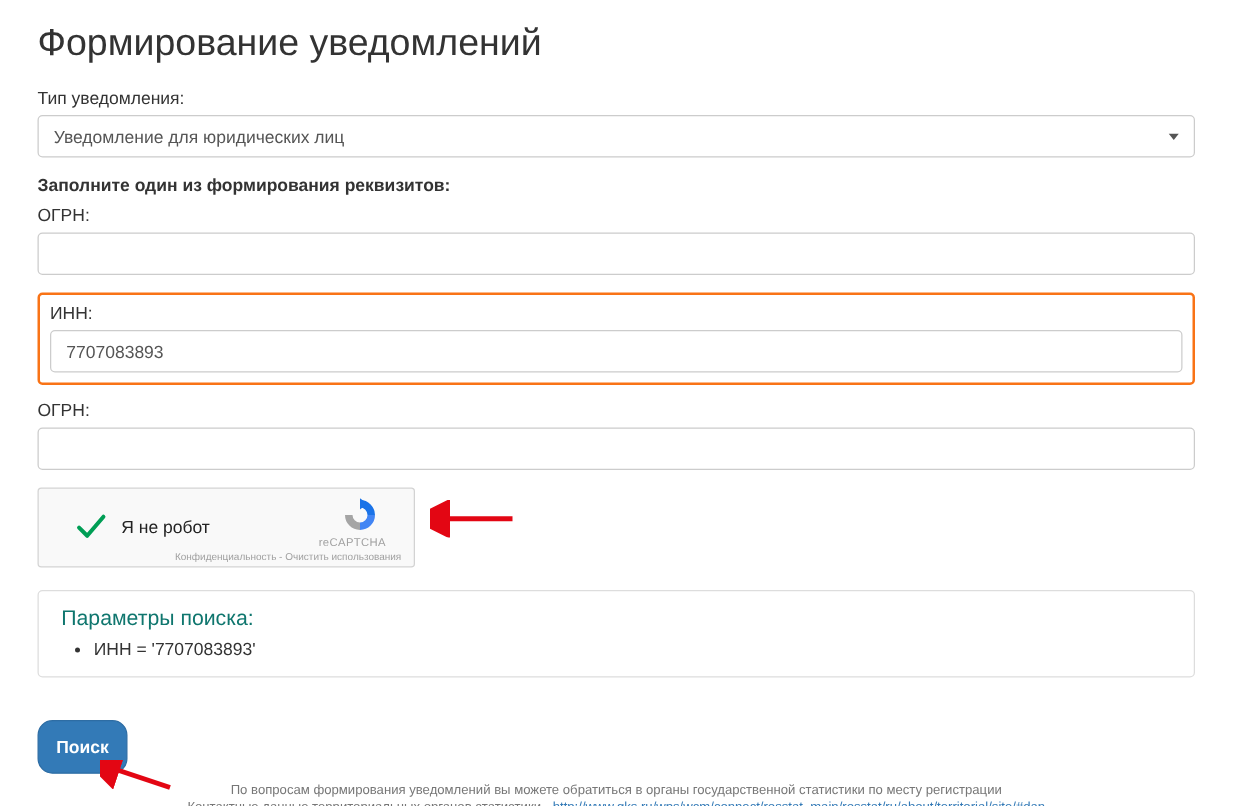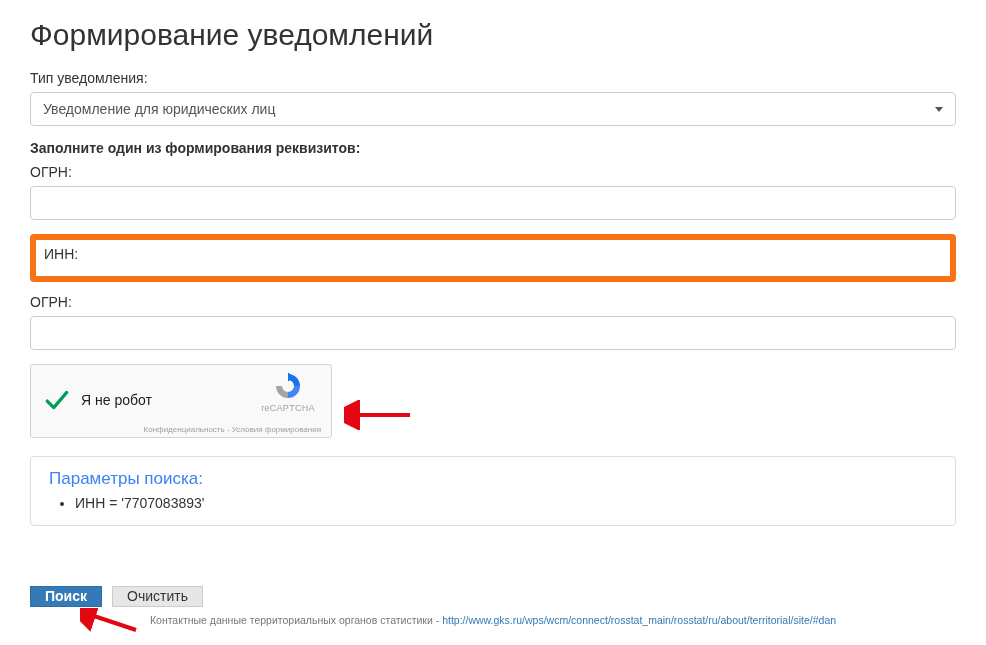--- a/index.html
+++ b/index.html
@@ -45,55 +45,55 @@
     border-left: 4px solid transparent;
     border-right: 4px solid transparent;
     border-top: 5px solid #555;
   }
   .section-heading {
     font-size: 14px;
     font-weight: 700;
     margin-bottom: 8px;
   }
   .highlight-box {
-    border: 6px solid #f97316;
+    border: 2px solid #f97316;
     border-radius: 4px;
     padding: 6px 8px 8px 8px;
     margin-bottom: 12px;
   }
   .highlight-box .label { margin-bottom: 6px; }
   .recaptcha {
     width: 302px;
     border: 1px solid #d3d3d3;
     border-radius: 3px;
     background: #f9f9f9;
     display: flex;
     align-items: center;
-    padding: 10px 10px 2px 12px;
+    padding: 10px 10px 2px 28px;
     position: relative;
-    height: 74px;
+    height: 64px;
     margin-top: 8px;
     margin-bottom: 18px;
   }
   .checkmark {
     width: 28px; height: 28px;
     display: flex; align-items: center; justify-content: center;
     margin-right: 10px;
     margin-top: -10px;
   }
   .rc-label {
     font-size: 14px;
     color: #222;
     margin-top: -10px;
   }
   .rc-logo-area {
     position: absolute;
     right: 10px;
     top: 6px;
-    text-align: center;
+    text-align: left;
     width: 66px;
   }
   .rc-logo {
     width: 30px; height: 30px;
     margin: 0 auto 2px auto;
   }
   .rc-brand {
     font-size: 9px;
     color: #a0a0a0;
     letter-spacing: 0.3px;
@@ -107,40 +107,39 @@
   }
   .panel {
     border: 1px solid #ddd;
     border-radius: 4px;
     padding: 12px 18px 14px 18px;
     margin-bottom: 34px;
   }
   .panel-title {
     font-size: 17px;
     font-weight: 400;
-    color: #3b82f6;
+    color: #0f766e;
     margin-bottom: 6px;
   }
   .panel ul {
     padding-left: 26px;
   }
   .panel li {
     font-size: 14px;
     color: #333;
   }
   .btn-row { display: flex; gap: 10px; }
   .btn {
     display: inline-block;
-    padding: 1px 14px;
-    font-size: 14px;
-    border-radius: 0;
+    padding: 12px 14px;
+    font-size: 14px;
+    border-radius: 12px;
     border: 1px solid transparent;
     cursor: pointer;
     line-height: 1.2;
-    margin-top: 26px;
   }
   .btn-primary {
     background: #337ab7;
     border-color: #2e6da4;
     color: #fff;
     font-weight: 700;
   }
   .btn-default {
     background: #e6e6e6;
     border-color: #ccc;
@@ -178,20 +177,21 @@
 
 <div class="section-heading">Заполните один из формирования реквизитов:</div>
 
 <div class="form-group">
   <div class="label">ОГРН:</div>
   <input type="text" class="text-input" value="" style="">
 </div>
 
 <div class="highlight-box">
   <div class="label">ИНН:</div>
+  <input type="text" class="text-input" value="7707083893" style="">
 </div>
 
 <div class="form-group">
   <div class="label">ОГРН:</div>
   <input type="text" class="text-input" value="" style="">
 </div>
 
 <div class="recaptcha">
   <div class="checkmark">
     <svg viewBox="0 0 24 24" width="26" height="26">
@@ -203,36 +203,36 @@
     <div class="rc-logo">
       <svg viewBox="0 0 40 40" width="30" height="30">
         <path d="M20 4 A16 16 0 0 1 36 20 L28 20 A8 8 0 0 0 20 12 Z" fill="#1a73e8"></path>
         <path d="M36 20 A16 16 0 0 1 20 36 L20 28 A8 8 0 0 0 28 20 Z" fill="#4285f4"></path>
         <path d="M20 36 A16 16 0 0 1 4 20 L12 20 A8 8 0 0 0 20 28 Z" fill="#a5a5a5"></path>
         <polygon points="20,2 20,14 28,8" fill="#1a73e8"></polygon>
       </svg>
     </div>
     <div class="rc-brand">reCAPTCHA</div>
   </div>
-  <div class="rc-footer">Конфиденциальность - Условия формирования</div>
+  <div class="rc-footer">Конфиденциальность - Очистить использования</div>
 </div>
 
 <div class="panel">
   <div class="panel-title">Параметры поиска:</div>
   <ul>
     <li>ИНН = '7707083893'</li>
   </ul>
 </div>
 
 <div class="btn-row">
   <button class="btn btn-primary">Поиск</button>
-  <button class="btn btn-default">Очистить</button>
 </div>
 
 <div class="footer-text">
+  <div>По вопросам формирования уведомлений вы можете обратиться в органы государственной статистики по месту регистрации</div>
   <div>
     <span>Контактные данные территориальных органов статистики - </span><a href="#">http://www.gks.ru/wps/wcm/connect/rosstat_main/rosstat/ru/about/territorial/site/#dan</a>
   </div>
 </div>
 
 <svg class="arrow" style="left:344px; top:400px;" width="70" height="30">
   <defs>
       <marker id="ah1" markerWidth="8" markerHeight="8" refX="2" refY="4" orient="auto">
         <polygon points="0,0 8,4 0,8" fill="#e30613"></polygon>
       </marker>

